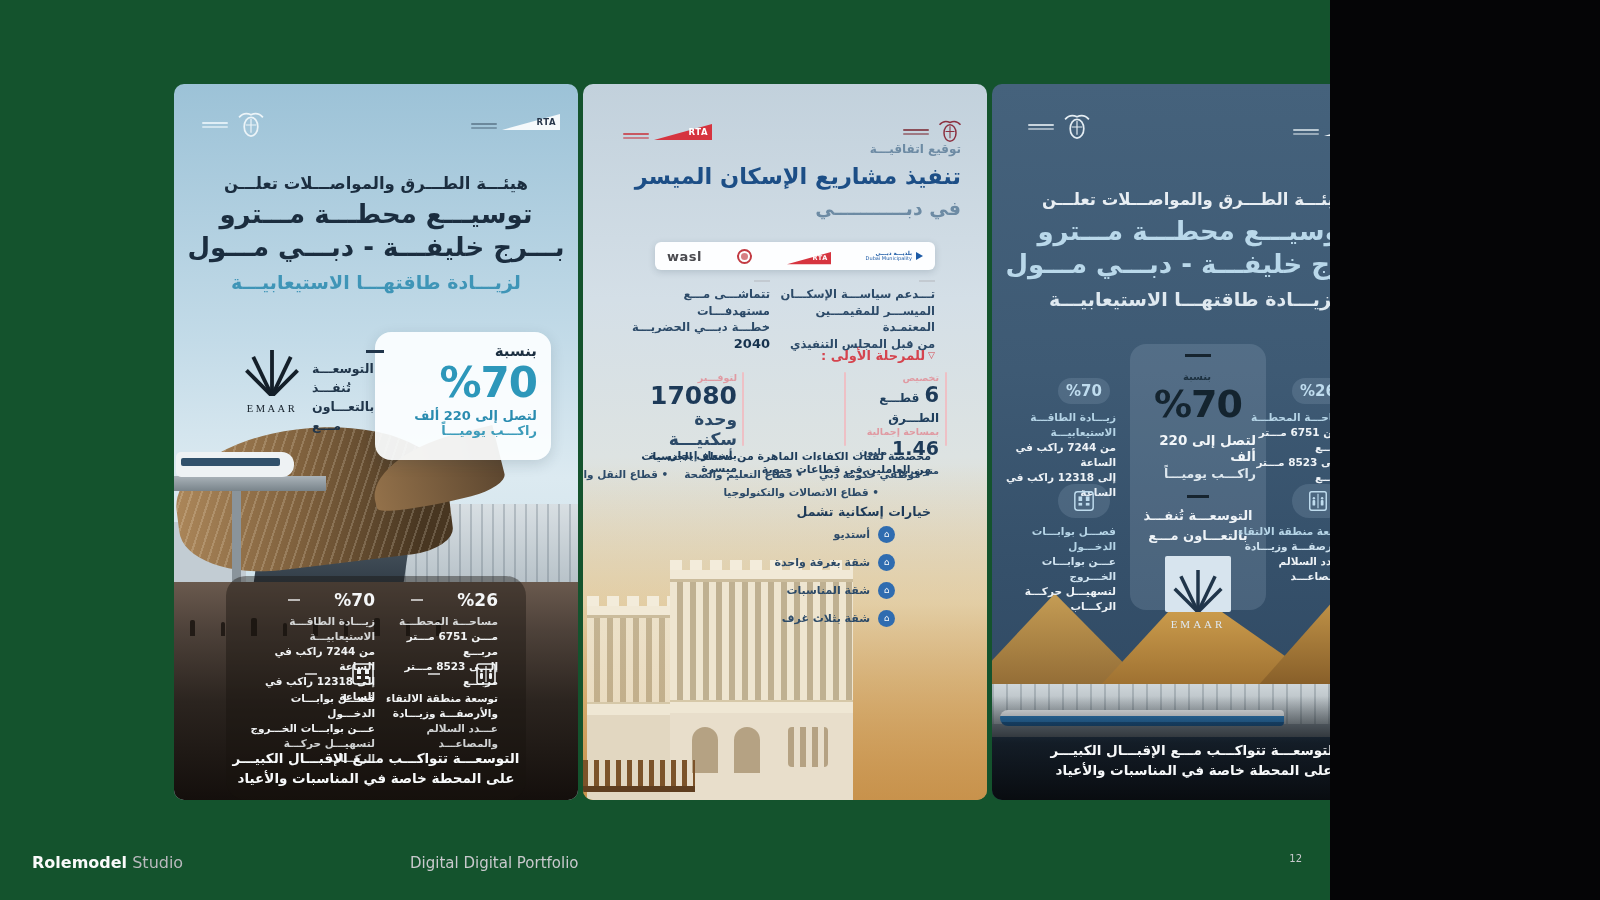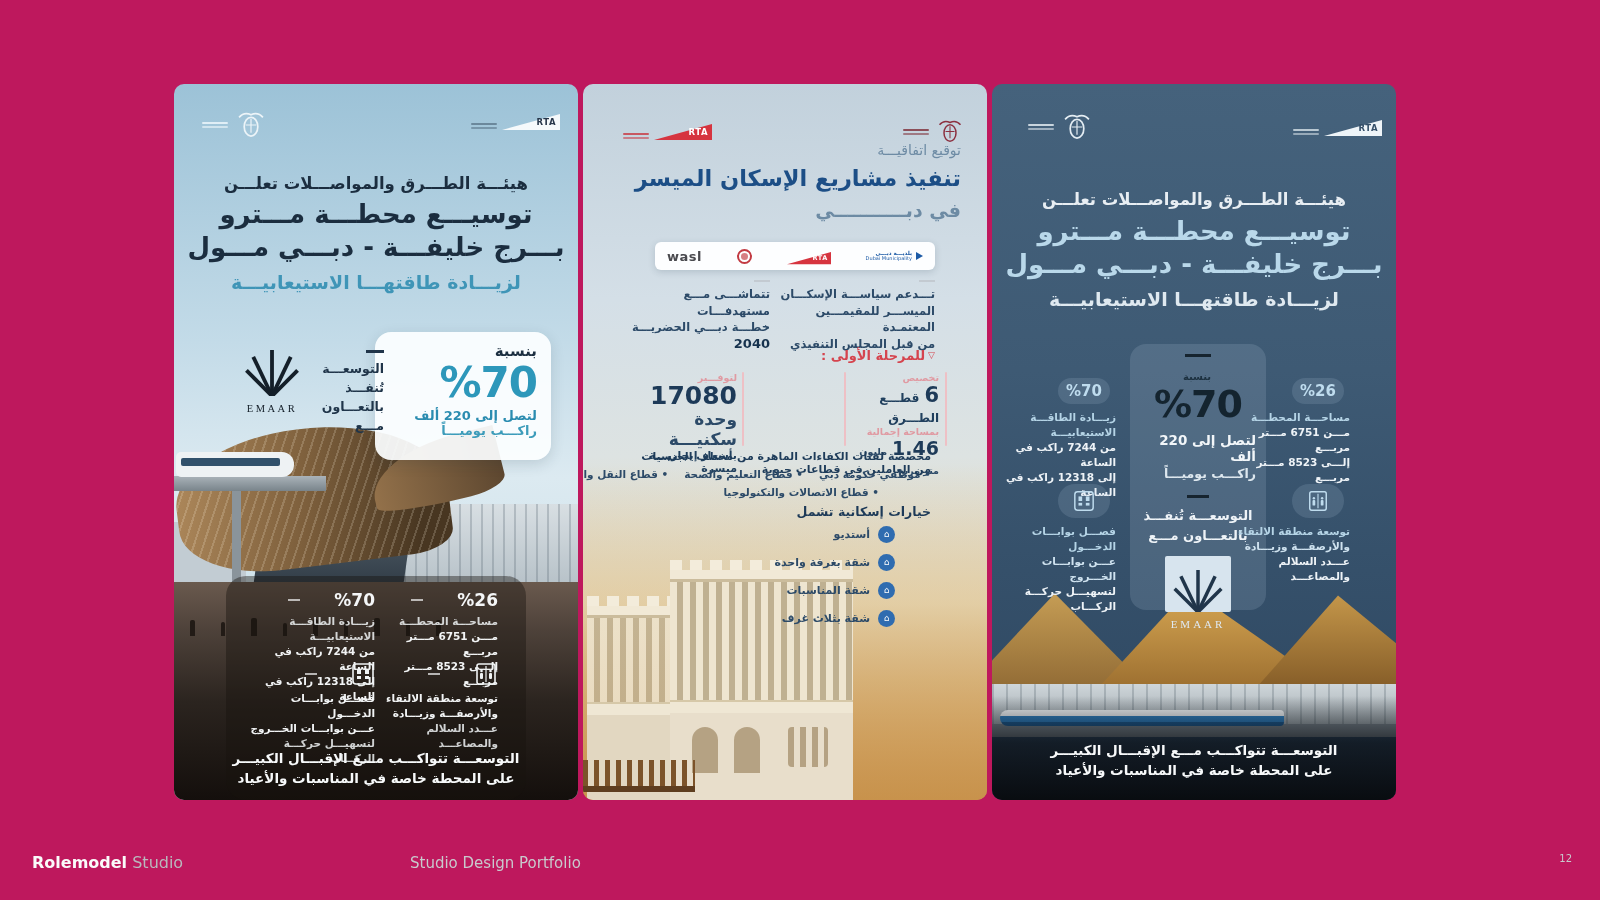--- a/index.html
+++ b/index.html
@@ -1,17 +1,17 @@
 <!DOCTYPE html>
 <html lang="en"><head>
 <meta charset="utf-8">
 <style>
 *{margin:0;padding:0;box-sizing:border-box}
 body{background:#050506;font-family:"DejaVu Sans",sans-serif}
-.page{position:relative;width:1600px;height:900px;background:#be185d;overflow:hidden}
+.page{position:relative;width:1330px;height:900px;background:#14532d;overflow:hidden}
 .abs{position:absolute}
 .rtl{direction:rtl}
 .ltrnum{direction:ltr;unicode-bidi:isolate;display:inline-block}
 .poster{position:absolute;top:84px;width:404px;height:716px;border-radius:10px;overflow:hidden}
 
 
 .capbars div{width:26px;height:2px;border-radius:1px;margin:2px 0}
 .rta-wrap{display:flex;align-items:flex-end;gap:5px}
 .rta-swoosh{position:relative;width:58px;height:17px}
 .rta-txt{position:absolute;right:4px;top:3px;font-size:8.5px;font-weight:bold;letter-spacing:.5px}
@@ -27,21 +27,21 @@
 .p1 .hl{top:90px;color:#1b2d3f}
 .p1 .h-sub{color:#3f95b7}
 .card1{left:201px;top:248px;width:176px;height:128px;background:rgba(252,254,255,.93);border-radius:16px;padding:10px 14px;text-align:right;z-index:6;box-shadow:0 4px 14px rgba(30,50,60,.15)}
 .card1 .c-label{font-size:15px;font-weight:800;color:#1c2f41}
 .card1 .c-value{font-size:42px;font-weight:800;color:#2d97ba;line-height:46px;letter-spacing:-1px}
 .card1 .c-sub1{font-size:13px;font-weight:800;color:#2b8cb0;margin-top:2px}
 .card1 .c-sub2{font-size:13px;font-weight:700;color:#3d9cba}
 .emaar1{left:68px;top:266px;width:142px;display:flex;gap:10px;z-index:6}
 .emaar-logo{width:60px;text-align:center}
 .emaar-name{font-family:"Liberation Serif",serif;font-size:10.5px;letter-spacing:2.5px;margin-top:3px}
-.coopcol{flex:1;text-align:right}
+.coopcol{flex:1;text-align:left}
 .coopcol .dash{width:18px;height:2.5px;background:#20354a;margin:0 0 6px auto}
 .coopcol div.cl{font-size:12.5px;font-weight:800;color:#20354a;line-height:19px}
 
 .ph1-bldgA{left:230px;top:420px;width:174px;height:88px;background:linear-gradient(180deg,#d8dfe3,#b4bfc6);z-index:1}
 .ph1-bldgA i{display:block;width:100%;height:100%;background:repeating-linear-gradient(90deg,rgba(85,100,112,.28) 0 2px,transparent 2px 11px)}
 .ph1-bldgB{left:0;top:438px;width:72px;height:70px;background:#c2ccd3;z-index:1}
 .ph1-glass{left:84px;top:428px;width:150px;height:80px;background:linear-gradient(180deg,#55626d,#2e3943);transform:skewX(-8deg);z-index:1}
 .ph1-roof{left:2px;top:344px;width:272px;height:138px;border-radius:90% 100% 30% 70%;transform:rotate(-7deg);background:linear-gradient(102deg,#b08a5c 0%,#7d5f3c 48%,#483621 88%);z-index:2}
 .ph1-roof i{display:block;width:100%;height:100%;border-radius:inherit;background:repeating-linear-gradient(115deg,rgba(255,245,225,.18) 0 2px,transparent 2px 9px)}
 .ph1-rooftip{left:196px;top:356px;width:132px;height:64px;border-radius:100% 0 40% 100%/100% 0 30% 24%;transform:rotate(-14deg);background:linear-gradient(90deg,#93714a,#5d4730);z-index:2}
@@ -61,21 +61,21 @@
 .ovstat .sl1{font-size:10.5px;font-weight:600;color:rgba(240,243,244,.85);line-height:15px;margin-top:4px}
 .ovstat .sl{font-size:10.5px;font-weight:800;color:#f2f4f5;line-height:15px}
 .ovstat .sl-light{font-size:10.5px;font-weight:600;color:rgba(240,243,244,.85);line-height:15px}
 .ovstat .icon-row{display:flex;direction:rtl;align-items:center;gap:34px;margin-bottom:5px}
 .note{left:36px;right:36px;text-align:center;z-index:7}
 .note div{font-size:13.5px;font-weight:800;color:#f7f9fa;line-height:20px}
 
 
 .p2{left:583px;background:linear-gradient(180deg,#c2d1dc 0%,#d4dfe7 30%,#dde3e2 52%,#e3d6ba 72%,#d3a96a 92%,#c79850 100%)}
 .p2 .hl2{right:26px;top:58px;text-align:right}
-.hl2 .m1{font-size:14px;font-weight:400;color:#6d8ba4}
+.hl2 .m1{font-size:12px;font-weight:700;color:#6d8ba4}
 .hl2 .m2{font-size:22.5px;font-weight:800;color:#1c4e86;margin-top:7px}
 .hl2 .m3{font-size:19px;font-weight:600;color:#6d8ba4;margin-top:8px}
 .strip{left:72px;top:158px;width:280px;height:28px;background:#fdfeff;border-radius:6px;box-shadow:0 2px 7px rgba(40,60,80,.18);display:flex;align-items:center;justify-content:space-between;padding:0 12px;z-index:5}
 .wasl{font-size:13px;font-weight:800;color:#4a4a4f;letter-spacing:.5px}
 .seal{width:15px;height:15px;border:2px solid #c23a42;border-radius:50%;position:relative}
 .seal i{position:absolute;inset:2px;background:#c23a42;border-radius:50%;opacity:.65}
 .muni{display:flex;align-items:center;gap:4px}
 .muni .mtxt{text-align:right;color:#1d5ba6;line-height:5.5px}
 .muni .mtxt b{font-size:5.5px;display:block}
 .muni .mtxt span{font-size:5px;display:block}
@@ -554,15 +554,15 @@
       <div class="rtl dl3">عـــدد السلالم والمصاعـــد</div>
     </div>
 
     <div class="abs note rtl">
       <div>التوسعـــة تتواكـــب مـــع الإقبـــال الكبيـــر</div>
       <div>على المحطة خاصة في المناسبات والأعياد</div>
     </div>
   </section>
 
   <div class="abs footer-brand"><b>Rolemodel</b><span> Studio</span></div>
-  <div class="abs footer-center">Studio Design Portfolio</div>
+  <div class="abs footer-center">Digital Digital Portfolio</div>
   <div class="abs footer-page">12</div>
 </div>
 
 </body></html>

